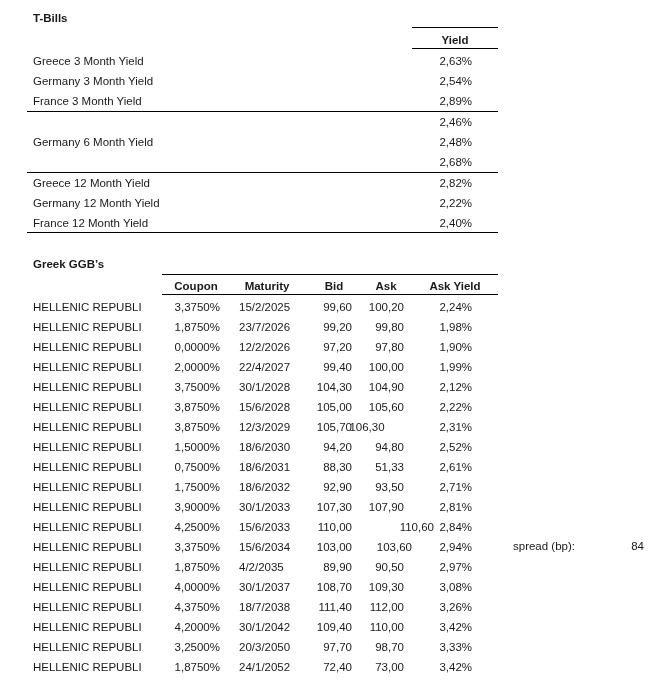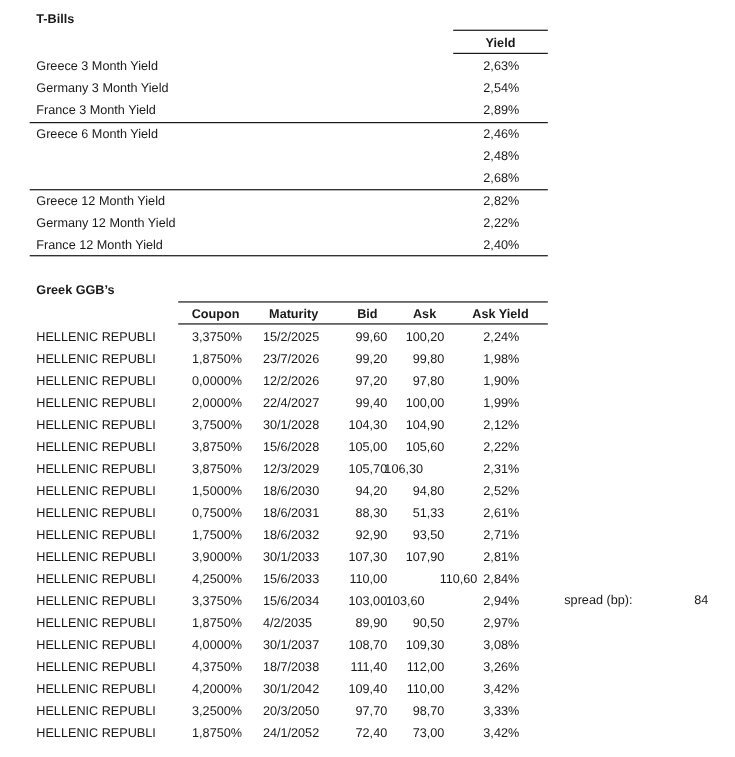--- a/index.html
+++ b/index.html
@@ -32,24 +32,24 @@
   <div class="row" style="top:71px;">
     <span style="left:33px;">Germany 3 Month Yield</span>
     <span class="r" style="left:412px; width:60px;">2,54%</span>
   </div>
   <div class="row" style="top:91px;">
     <span style="left:33px;">France 3 Month Yield</span>
     <span class="r" style="left:412px; width:60px;">2,89%</span>
   </div>
   <div class="hline" style="left:27px; width:471px; top:111px;"></div>
   <div class="row" style="top:112px;">
-    <span style="left:33px;">Greece 6 Month Yield</span>
     <span class="r" style="left:412px; width:60px;">2,46%</span>
   </div>
   <div class="row" style="top:132px;">
+    <span style="left:33px;">Germany 6 Month Yield</span>
     <span class="r" style="left:412px; width:60px;">2,48%</span>
   </div>
   <div class="row" style="top:152px;">
     <span class="r" style="left:412px; width:60px;">2,68%</span>
   </div>
   <div class="hline" style="left:27px; width:471px; top:172px;"></div>
   <div class="row" style="top:173px;">
     <span style="left:33px;">Greece 12 Month Yield</span>
     <span class="r" style="left:412px; width:60px;">2,82%</span>
   </div>
@@ -170,21 +170,21 @@
       <span style="left: 239px; width: 70px;">15/6/2033</span>
       <span class="r" style="left: 300px; width: 52px;">110,00</span>
       <span class="r" style="left: 350px; width: 54px; padding-left: 30px;">110,60</span>
       <span class="r" style="left: 412px; width: 60px;">2,84%</span>
     </div>
     <div class="row" style="top: 537px;">
       <span style="left: 33px;">HELLENIC REPUBLI</span>
       <span class="r" style="left: 160px; width: 60px;">3,3750%</span>
       <span style="left: 239px; width: 70px;">15/6/2034</span>
       <span class="r" style="left: 300px; width: 52px;">103,00</span>
-      <span class="r" style="left: 332px; width: 54px; text-align: right;">103,60</span>
+      <span class="r" style="left: 358px; width: 54px; text-align: right;">103,60</span>
       <span class="r" style="left: 412px; width: 60px;">2,94%</span>
     </div>
     <div class="row" style="top: 557px;">
       <span style="left: 33px;">HELLENIC REPUBLI</span>
       <span class="r" style="left: 160px; width: 60px;">1,8750%</span>
       <span style="left: 239px; width: 70px;">4/2/2035</span>
       <span class="r" style="left: 300px; width: 52px;">89,90</span>
       <span class="r" style="left: 350px; width: 54px;">90,50</span>
       <span class="r" style="left: 412px; width: 60px;">2,97%</span>
     </div>

